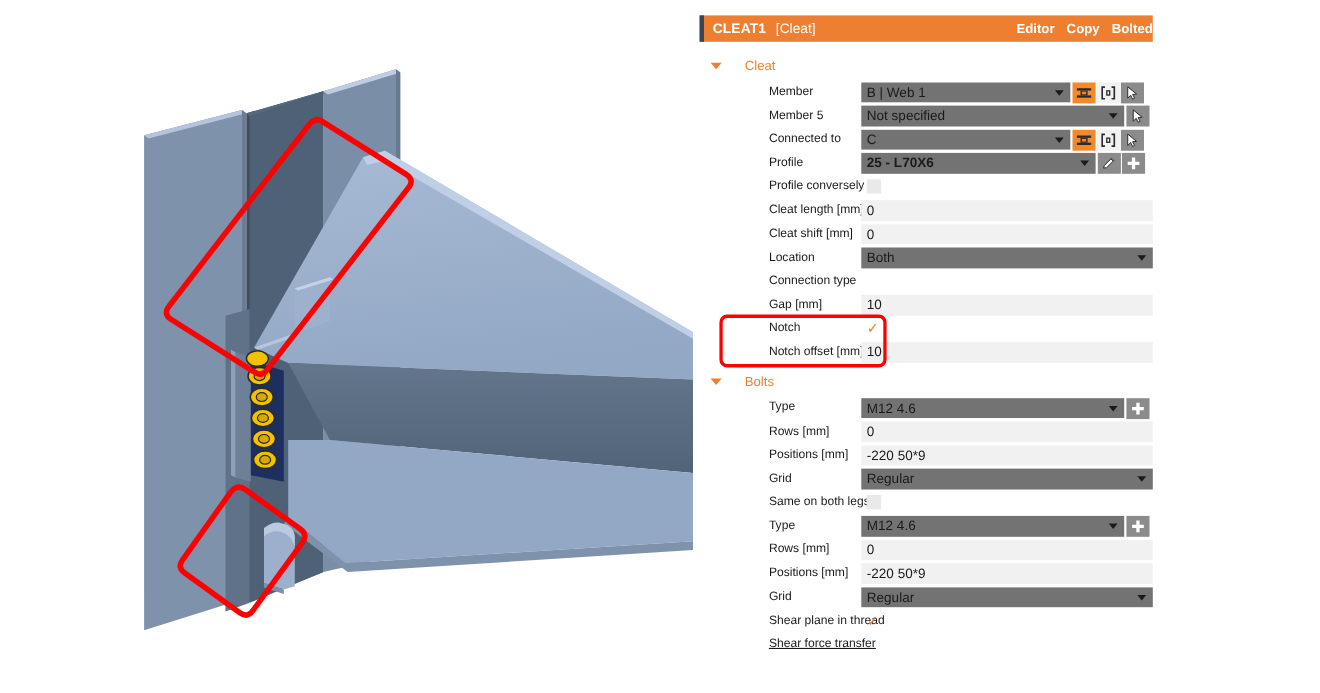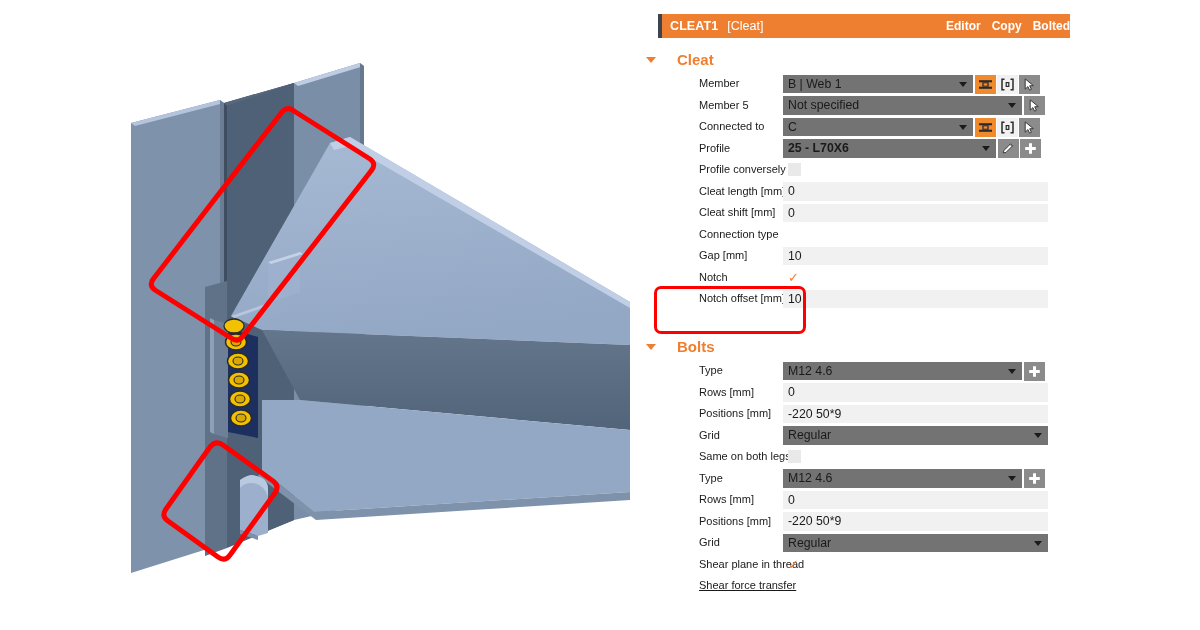--- a/index.html
+++ b/index.html
@@ -12,34 +12,34 @@
 
   
   #viewport{position:absolute;left:0;top:0;width:630px;height:630px;background:#ffffff;overflow:hidden;}
   #viewport svg{display:block;}
 
   
   #panel{position:absolute;left:630px;top:0;width:570px;height:630px;background:#ffffff;}
 
   .hdr{
     position:absolute;left:6px;top:14px;width:412px;height:24px;
-    background:#ef7f30;display:flex;align-items:center;margin-left:22px;
+    background:#ef7f30;display:flex;align-items:center;
   }
   .hdr-accent{width:4px;height:24px;background:#3c4452;flex:0 0 4px;}
   .hdr-title{color:#ffffff;font-weight:bold;font-size:12.5px;margin-left:8px;letter-spacing:.1px;}
   .hdr-sub{color:#ffffff;font-size:12.5px;margin-left:9px;font-weight:normal;}
   .hdr-actions{margin-left:auto;display:flex;gap:11px;padding-right:0;}
   .hdr-act{color:#ffffff;font-size:12px;font-weight:bold;cursor:pointer;}
 
   .section{position:absolute;left:6px;display:flex;align-items:center;height:21px;}
   .tri{
     width:0;height:0;border-left:5px solid transparent;border-right:5px solid transparent;
     border-top:6px solid #ef7f30;margin-left:10px;margin-right:0;
   }
-  .section-label{color:#ef7f30;font-weight:bold;font-size:15px;margin-left:21px;}
+  .section-label{color:#ef7f30;font-weight:normal;font-size:12px;margin-left:21px;}
 
   .rows{position:absolute;left:6px;width:412px;}
   .row{position:relative;height:21.5px;width:412px;}
   .row .lbl{
     position:absolute;left:63px;top:0;height:21.5px;line-height:21.5px;
     font-size:11px;color:#1a1a1a;white-space:nowrap;
   }
   .row .lbl.underline{text-decoration:underline;text-underline-offset:1px;}
   .field{
     position:absolute;left:147px;top:1.5px;height:18.5px;
@@ -359,20 +359,27 @@
             <span class="ftxt">0</span>
           </div>
         </div>
         <div class="row">
           <div class="lbl">Cleat shift [mm]</div>
           <div class="field f-plain" style="width: 265px;">
             <span class="ftxt">0</span>
           </div>
         </div>
         <div class="row">
+          <div class="lbl">Location</div>
+          <div class="field f-drop" style="width: 265px;">
+            <span class="ftxt">Both</span>
+            <span class="caret"></span>
+          </div>
+        </div>
+        <div class="row">
           <div class="lbl">Connection type</div>
         </div>
         <div class="row">
           <div class="lbl">Gap [mm]</div>
           <div class="field f-plain" style="width: 265px;">
             <span class="ftxt">10</span>
           </div>
         </div>
         <div class="row">
           <div class="lbl">Notch</div>

